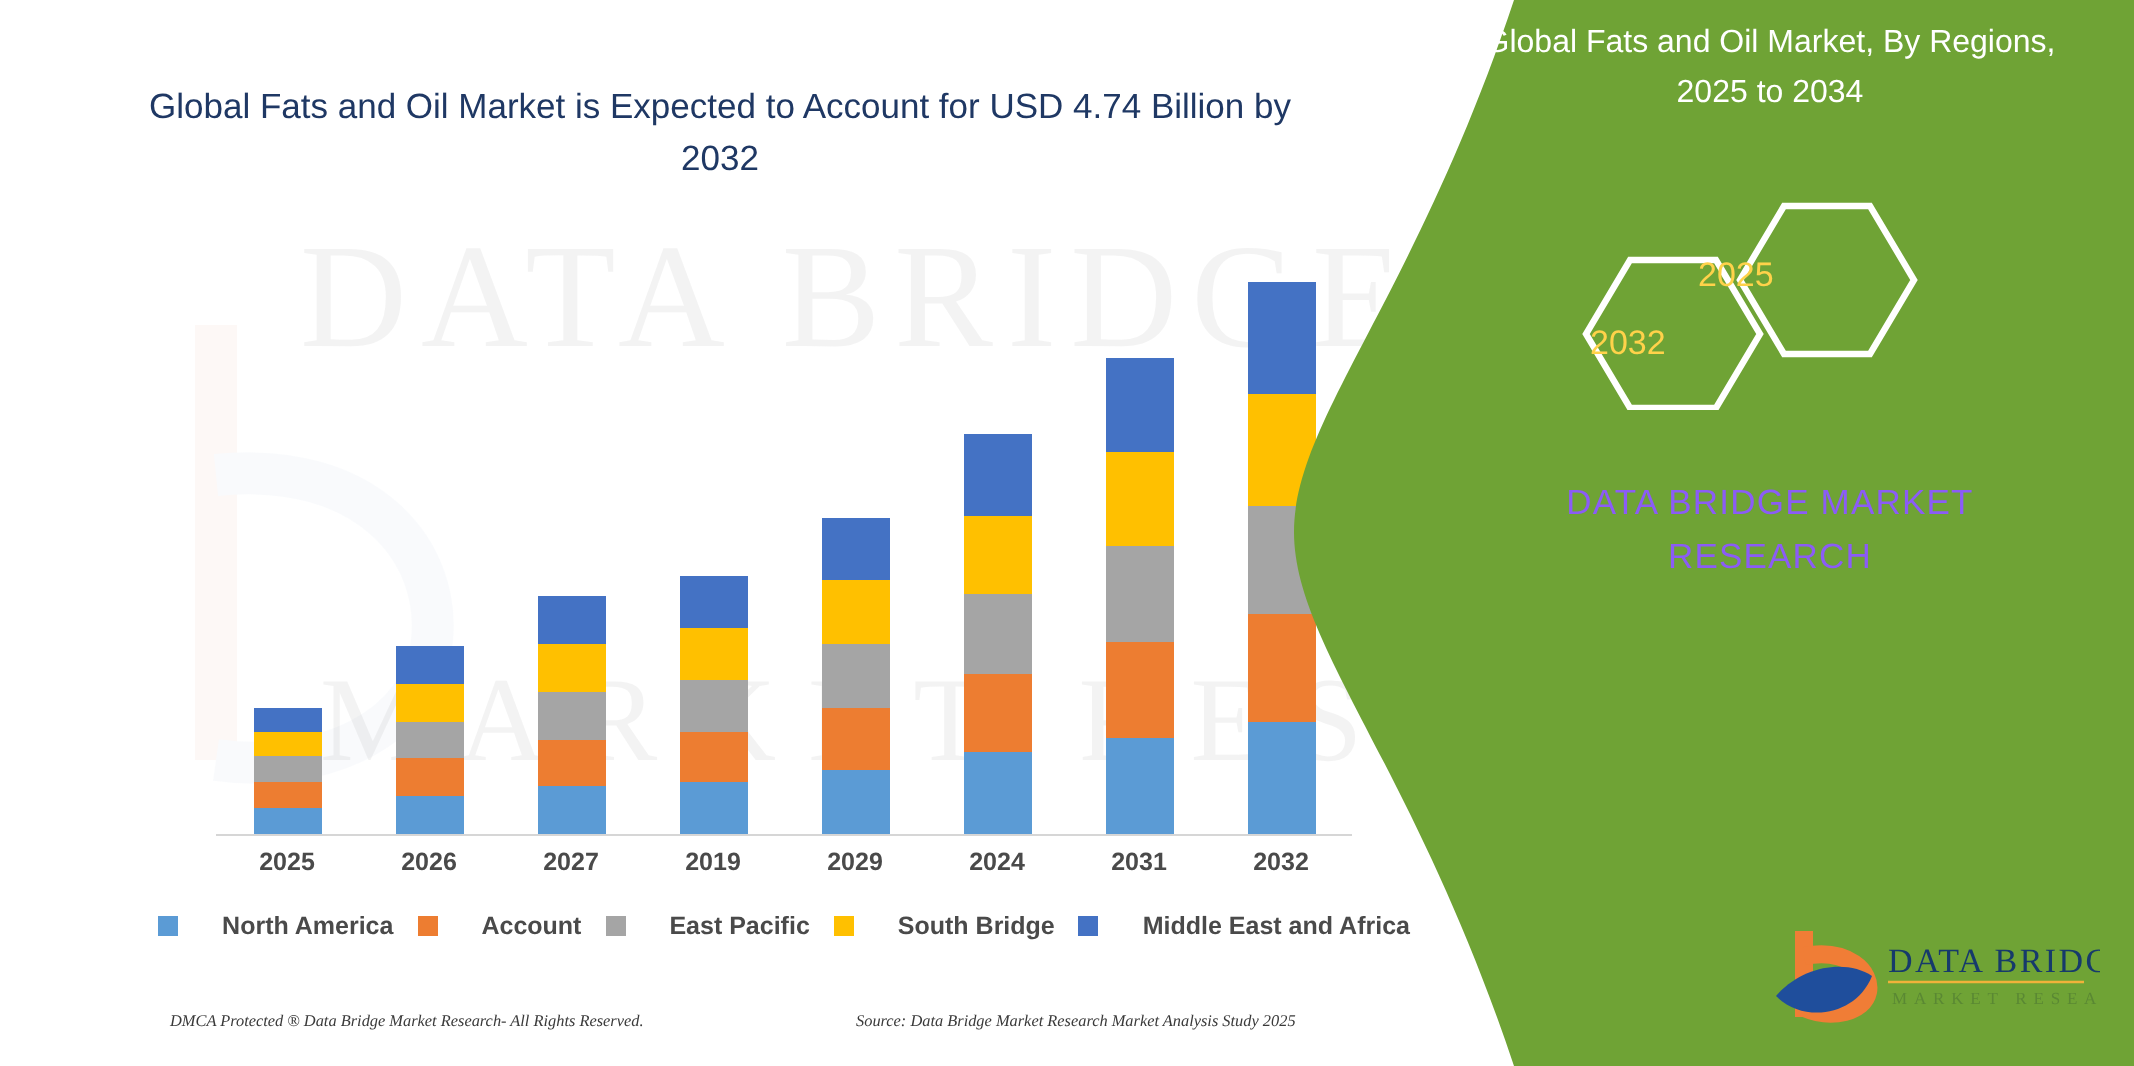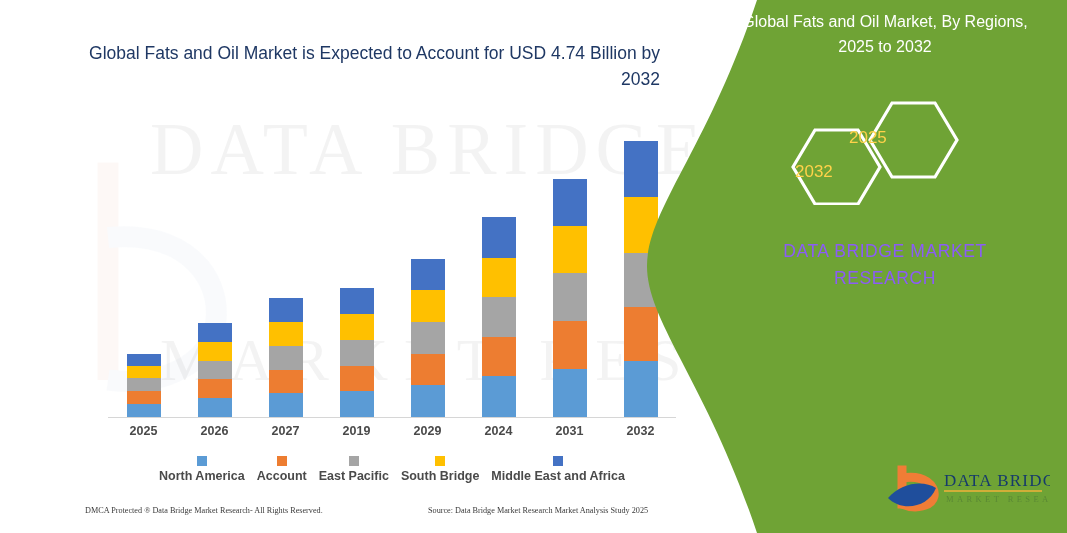--- a/index.html
+++ b/index.html
@@ -14,43 +14,43 @@
   .wm-b svg{width:100%;height:100%;}
 
   
   .wm-text{position:absolute;left:150px;top:112px;width:880px;
     font-size:74px;letter-spacing:7px;color:#7b7b7b;opacity:.085;
     font-family:"Liberation Serif",serif;white-space:nowrap;line-height:1.0;}
   .wm-text2{position:absolute;left:160px;top:330px;width:900px;
     font-size:60px;letter-spacing:16px;color:#7b7b7b;opacity:.085;
     font-family:"Liberation Serif",serif;white-space:nowrap;line-height:1.0;}
 
-  .chart-title{position:absolute;left:60px;top:40px;width:600px;text-align:right;
+  .chart-title{position:absolute;left:60px;top:40px;width:600px;text-align:center;
     font-size:17.5px;line-height:1.5;color:#1f3864;font-family:"Liberation Sans",sans-serif;}
   .axis-line{position:absolute;left:108px;top:417px;width:568px;height:1px;background:#d6d6d6;}
 
   .bars{position:absolute;left:108px;top:120px;width:568px;height:297px;
     display:flex;align-items:flex-end;justify-content:space-around;}
   .bar-col{width:71px;display:flex;flex-direction:column;align-items:center;justify-content:flex-end;height:100%;}
   .bar{width:34px;display:flex;flex-direction:column-reverse;}
   .seg{width:100%;}
 
   .xlabels{position:absolute;left:108px;top:424px;width:568px;height:20px;
     display:flex;justify-content:space-around;}
   .xlab{width:71px;text-align:center;font-size:12.5px;font-weight:bold;color:#4a4a4a;}
 
   
   .legend{position:absolute;left:100px;top:456px;width:584px;
     display:flex;justify-content:center;align-items:center;gap:12px;}
-  .lg-item{display:flex;align-items:center;gap:3px;flex-direction:column;}
+  .lg-item{display:flex;align-items:center;gap:22px;}
   .lg-sw{width:10px;height:10px;display:inline-block;}
   .lg-tx{font-size:12.5px;font-weight:bold;color:#4a4a4a;white-space:nowrap;}
 
   
-  .footer{position:absolute;left:0;top:506px;width:700px;height:22px;}
+  .footer{position:absolute;left:0;top:506px;width:700px;height:22px;font-style:italic;}
   .f-left{position:absolute;left:85px;top:0;font-size:8.2px;color:#3a3a3a;
     font-family:"Liberation Serif",serif;white-space:nowrap;}
   .f-right{position:absolute;left:428px;top:0;font-size:8.2px;color:#3a3a3a;
     font-family:"Liberation Serif",serif;white-space:nowrap;}
 
   
   .green-pane{position:absolute;right:0;top:0;width:420px;height:533px;overflow:hidden;}
   .green-pane svg.bg{position:absolute;left:0;top:0;width:420px;height:533px;}
 
   .gp-title{position:absolute;left:88px;top:10px;width:300px;text-align:center;
@@ -204,21 +204,21 @@
       <div class="f-right">Source: Data Bridge Market Research  Market Analysis Study 2025</div>
     </div>
   </div>
 
   <div class="green-pane">
     <svg class="bg" viewBox="0 0 420 533" preserveAspectRatio="none">
       <path id="greenshape" d="M110 0 C60 150 0 210 0 266 C0 322 60 383 110 533 L420 533 L420 0 Z" fill="#6FA335"></path>
     </svg>
 
 
-    <div class="gp-title">Global Fats and Oil Market, By Regions, 2025 to 2032</div>
+    <div class="gp-title">Global Fats and Oil Market, By Regions, 2025 to 2034</div>
 
     <div class="hexwrap">
       <svg viewBox="0 0 280 110">
         <polygon points="125,8 168,8 190,45 168,82 125,82 103,45" fill="none" stroke="#ffffff" stroke-width="3.2"></polygon>
         <polygon points="48,35 91,35 113,72 91,109 48,109 26,72" fill="none" stroke="#ffffff" stroke-width="3.2"></polygon>
       </svg>
     </div>
     <div class="hex-label hex-2025">2025</div>
     <div class="hex-label hex-2032">2032</div>
 

